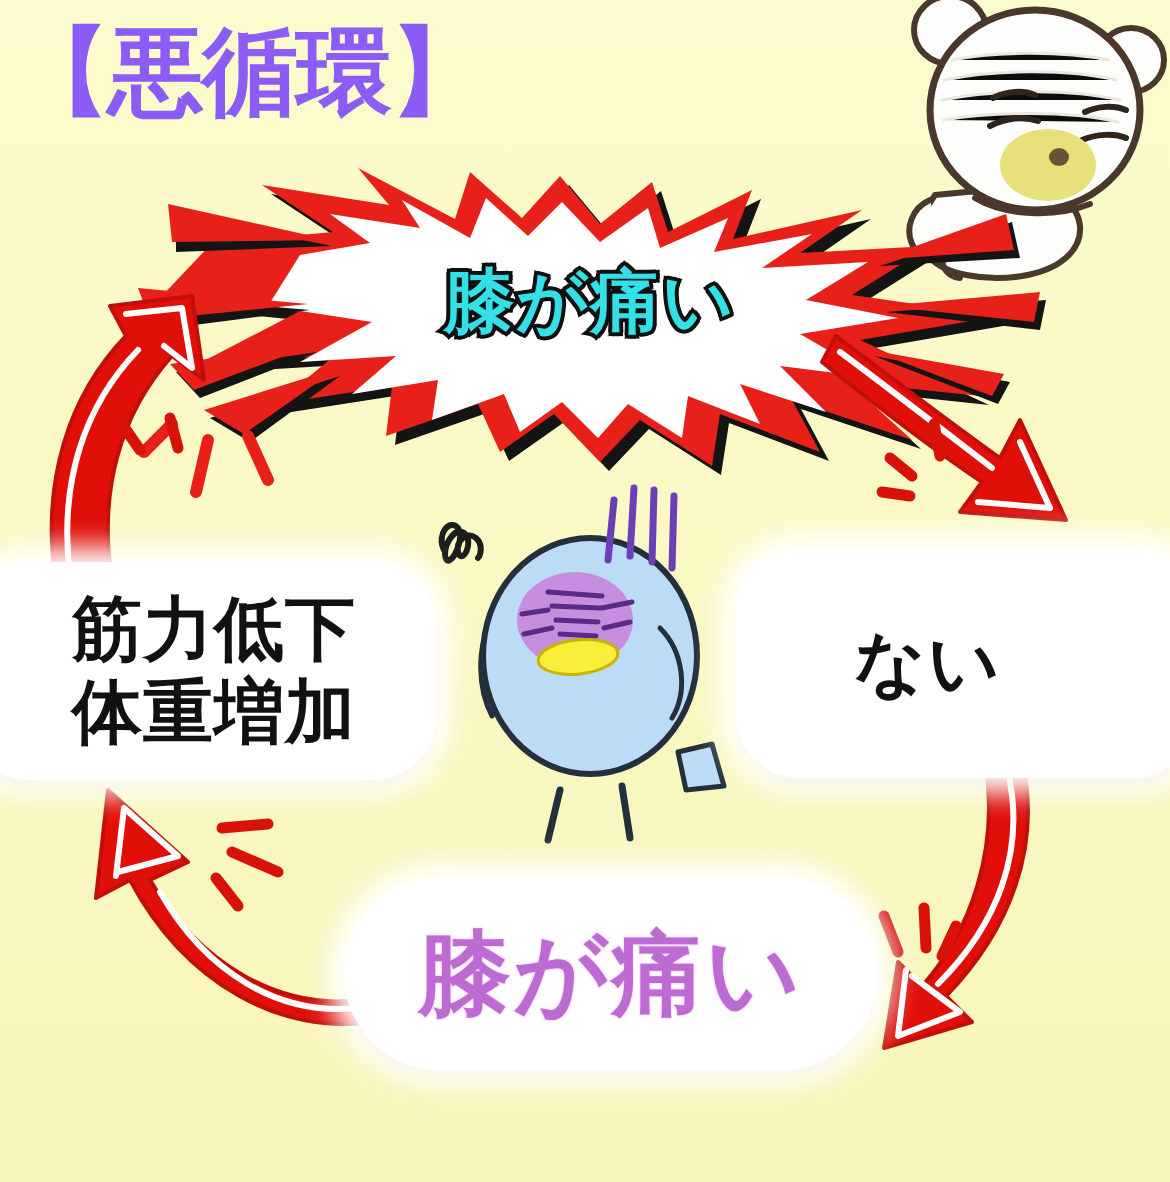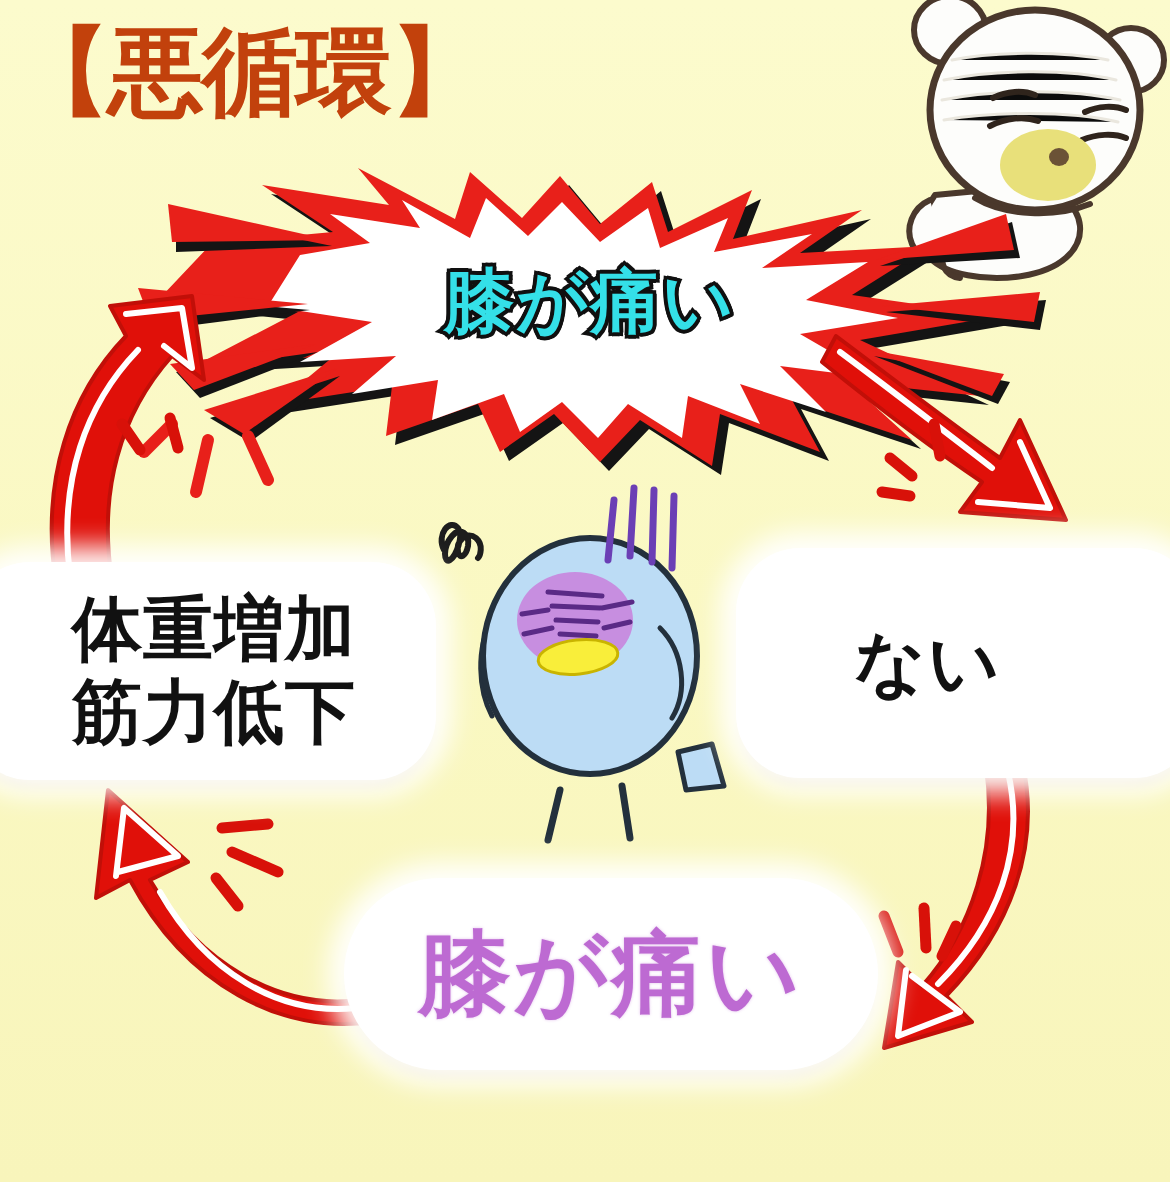--- a/index.html
+++ b/index.html
@@ -26,21 +26,21 @@
   #art-svg { pointer-events: none; }
 
   
   #page-title {
     position: absolute;
     left: 14px;
     top: 22px;
     font-size: 96px;
     line-height: 1.05;
     font-weight: 700;
-    color: #c2410c;
+    color: #8b5cf6;
     letter-spacing: -2px;
     white-space: nowrap;
     z-index: 40;
   }
 
   
   #burst-label {
     position: absolute;
     left: 380px;
     top: 255px;
@@ -315,22 +315,22 @@
                  C484 545 480 556 478 558"></path>
       </g>
     </g>
   </svg>
 
   <div id="page-title">【悪循環】</div>
 
   <div id="burst-label">膝が痛い</div>
 
   <div class="node-box" id="node-left">
+    <div class="node-line line-1">筋力低下</div>
     <div class="node-line line-2">体重増加</div>
-    <div class="node-line line-1">筋力低下</div>
   </div>
 
   <div class="node-box" id="node-right">
     <div class="node-line line-2">ない</div>
   </div>
 
   <div class="node-box" id="node-bottom">
     <div class="node-line line-1">膝が痛い</div>
   </div>
 

